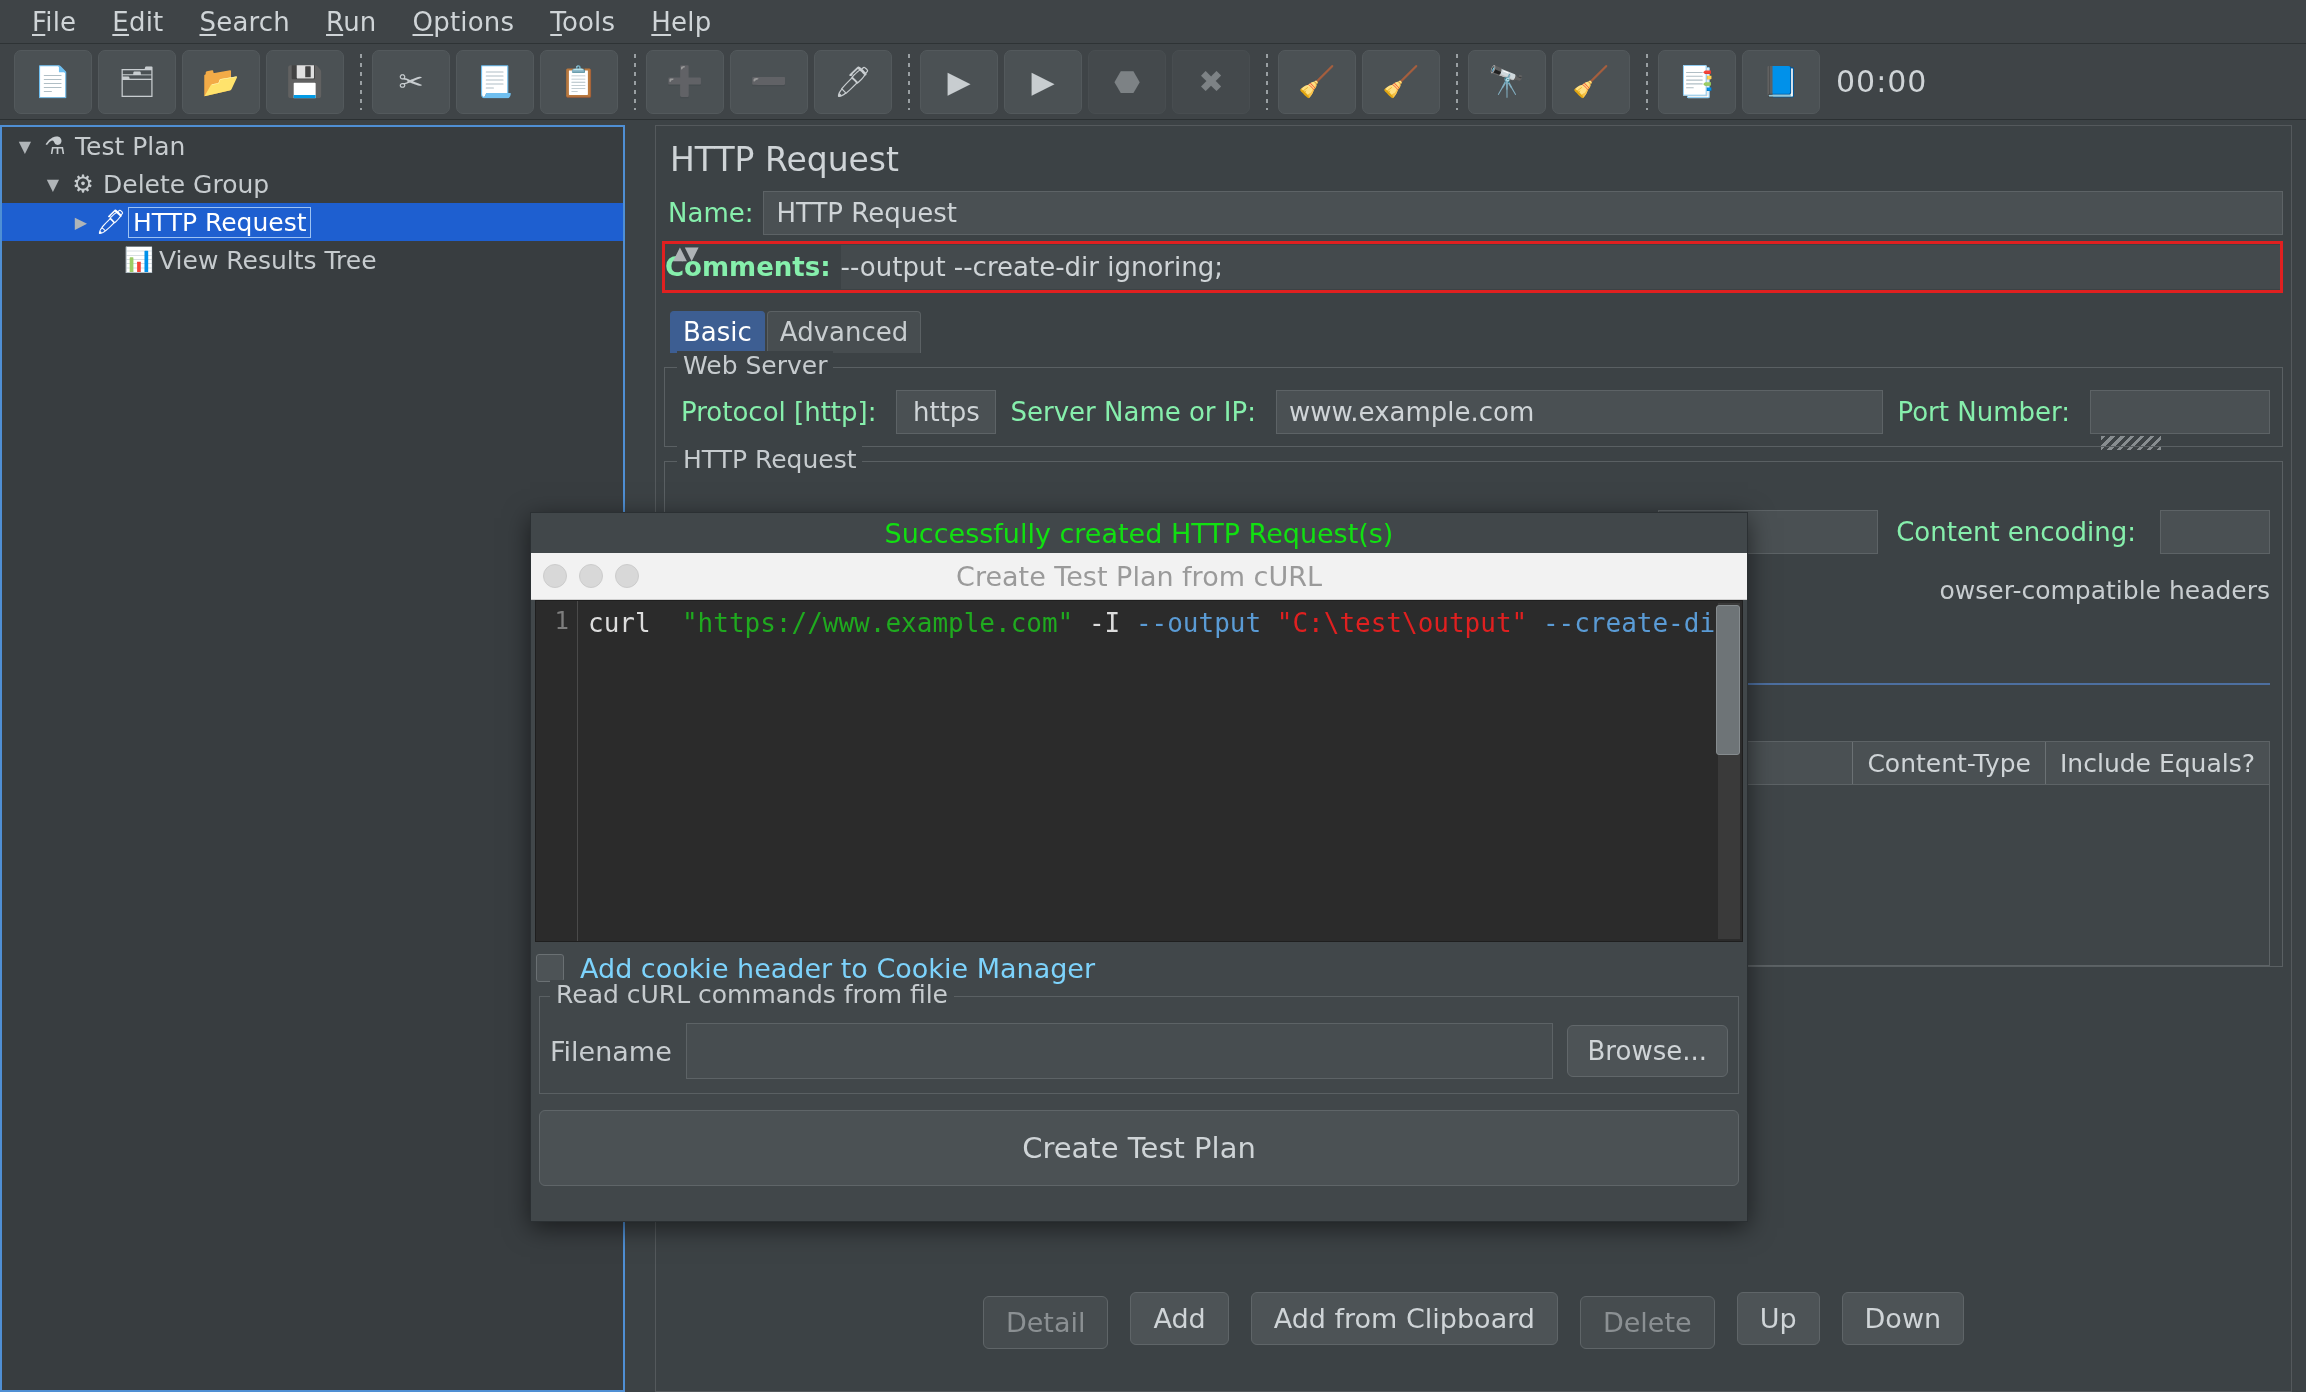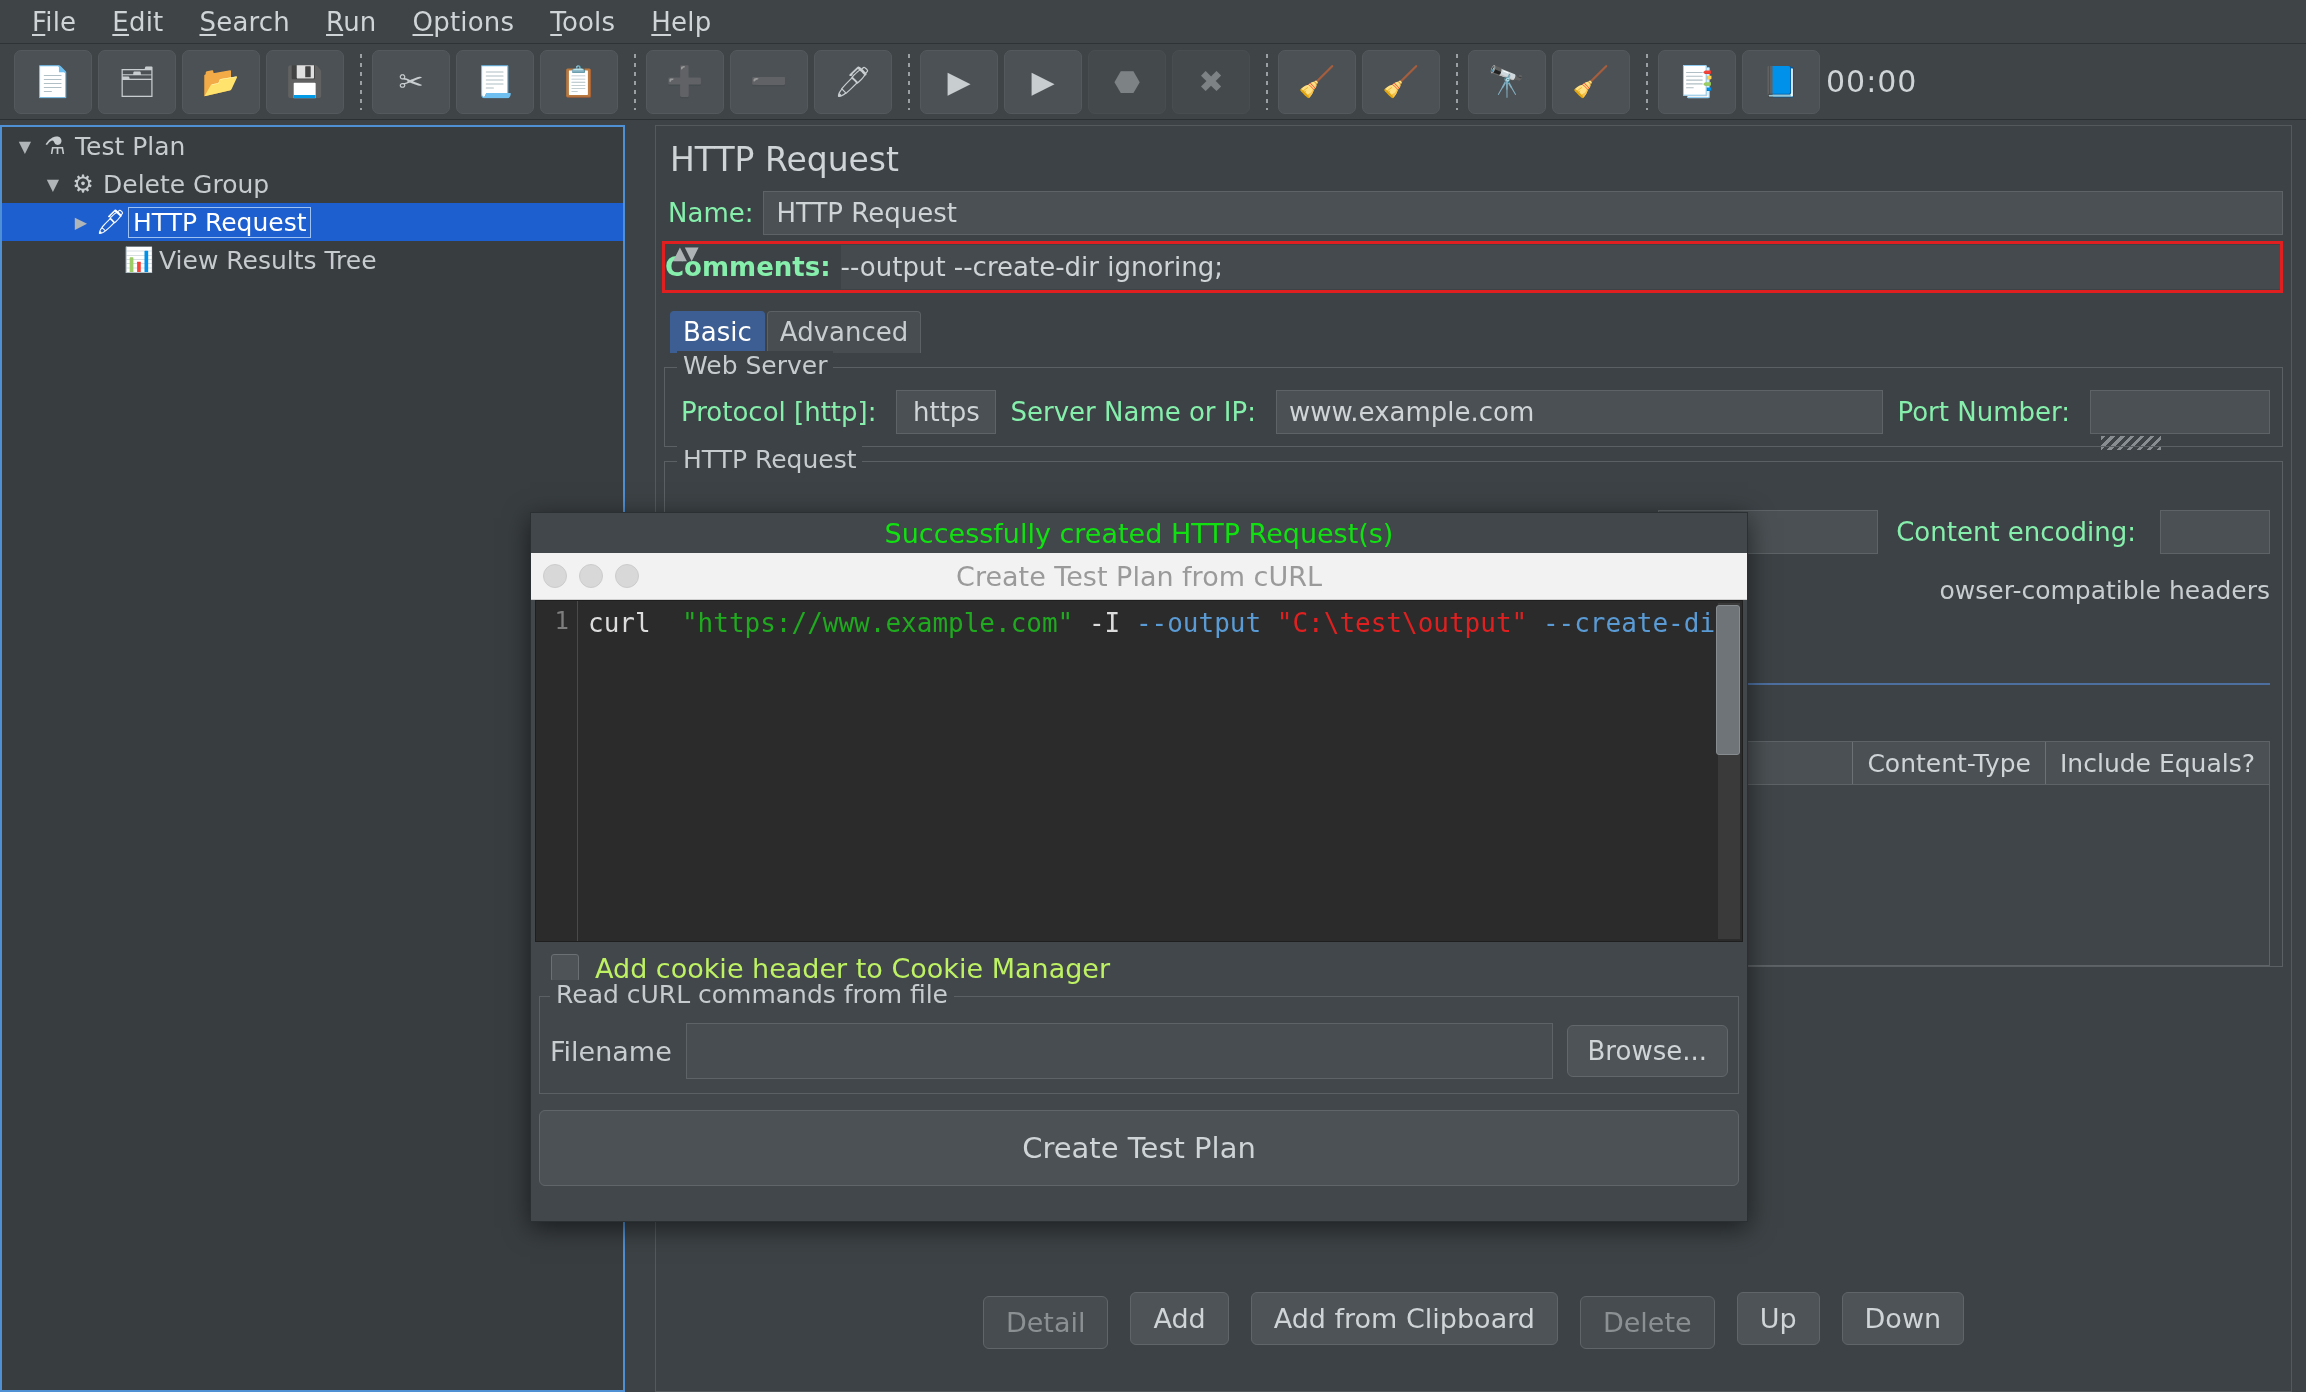--- a/index.html
+++ b/index.html
@@ -19,21 +19,21 @@
   #toolbar{position:absolute;left:0;top:44px;width:2306px;height:76px;
            background:#3f4447;border-bottom:1px solid #2b3032;
            display:flex;align-items:center;padding-left:14px;box-sizing:border-box;}
   .tb-btn{width:76px;height:62px;margin-right:6px;border-radius:7px;
           background:#4b5154;border:1px solid #53595c;
           display:flex;align-items:center;justify-content:center;position:relative;}
   .tb-sep{width:2px;height:56px;margin:0 10px;
           background:repeating-linear-gradient(to bottom,#9aa0a3 0 4px,transparent 4px 9px);}
   .tb-ico{font-size:30px;line-height:1;}
   .tb-btn.dis{opacity:.45;}
-  #timer{margin-left:0;font-size:30px;color:#cfd4d7;
+  #timer{margin-left:10px;font-size:30px;color:#cfd4d7;
          font-family:"DejaVu Sans","Liberation Sans",sans-serif;letter-spacing:1px;}
 
   
   #treepane{position:absolute;left:0;top:125px;width:625px;height:1267px;
             background:#383d40;border:2px solid #4f8fd4;box-sizing:border-box;}
   .tnode{height:38px;display:flex;align-items:center;font-size:25px;color:#c6cbce;
          white-space:nowrap;}
   .tnode .tw{width:26px;text-align:center;font-size:16px;color:#b0b5b8;flex:0 0 26px;}
   .tnode .tico{width:34px;text-align:center;font-size:24px;flex:0 0 34px;}
   .tnode.sel{background:#1e5fd0;color:#fff;}
@@ -104,21 +104,21 @@
   #gutter{width:42px;background:#2b2b2b;color:#7d7d7d;font-size:24px;
           font-family:"DejaVu Sans Mono","Liberation Mono",monospace;
           text-align:right;padding:6px 8px 0 0;box-sizing:border-box;border-right:1px solid #4a4a4a;}
   #code{flex:1;padding:6px 0 0 10px;font-size:26px;line-height:1.3;white-space:pre;
         font-family:"DejaVu Sans Mono","Liberation Mono",monospace;color:#e8e8e8;}
   .c-cmd{color:#dcdcdc;} .c-url{color:#1faa1f;} .c-flag{color:#dcdcdc;}
   .c-opt{color:#5a9bd5;} .c-str{color:#e02020;}
   #ed-scroll{position:absolute;right:2px;top:2px;width:22px;height:336px;background:#3a3a3a;}
   #ed-thumb{position:absolute;right:2px;top:4px;width:22px;height:148px;
             background:#6e7477;border:1px solid #868c8f;border-radius:3px;}
-  #chkrow{display:flex;align-items:center;height:52px;padding-left:20px;font-size:27px;color:#bef264;}
+  #chkrow{display:flex;align-items:center;height:52px;padding-left:5px;font-size:27px;color:#7dd3fc;}
   #chkbox{width:26px;height:26px;background:#4d5356;border:1px solid #6a7073;
           border-radius:3px;margin-right:16px;}
   #filegroup{position:relative;border:1px solid #5a6063;margin:2px 8px 0 8px;
              padding:26px 10px 14px 10px;}
   #filegroup > .gtitle{position:absolute;top:-17px;left:10px;background:#41474a;
              padding:0 6px;font-size:25px;color:#c6cbce;}
   #file-row{display:flex;align-items:center;gap:14px;}
   #filename-label{font-size:27px;color:#c8cdd0;}
   #filename-input{flex:1;height:54px;background:#474d50;border:1px solid #5d6366;}
   #browse-btn{background:#4d5356;border:1px solid #61676a;border-radius:6px;

